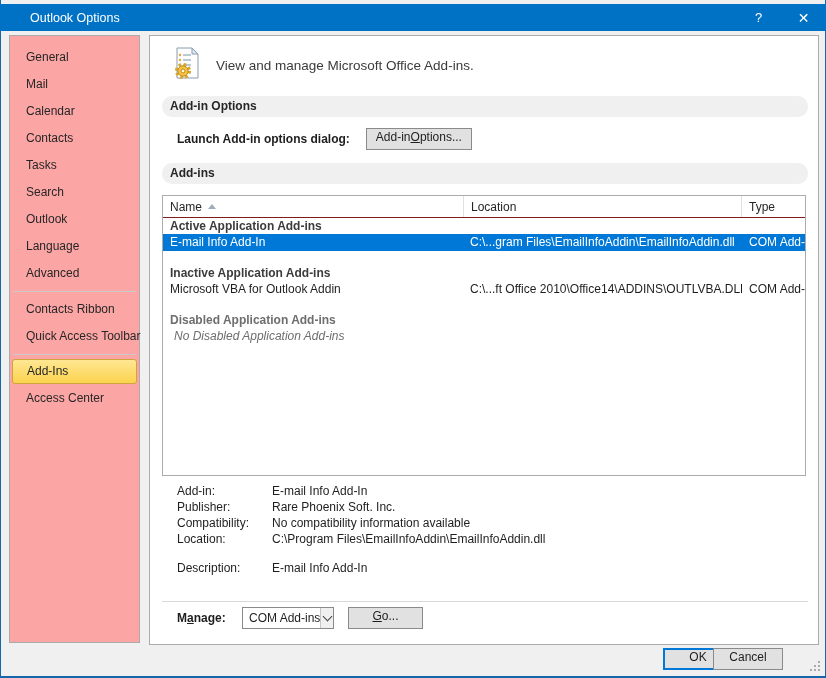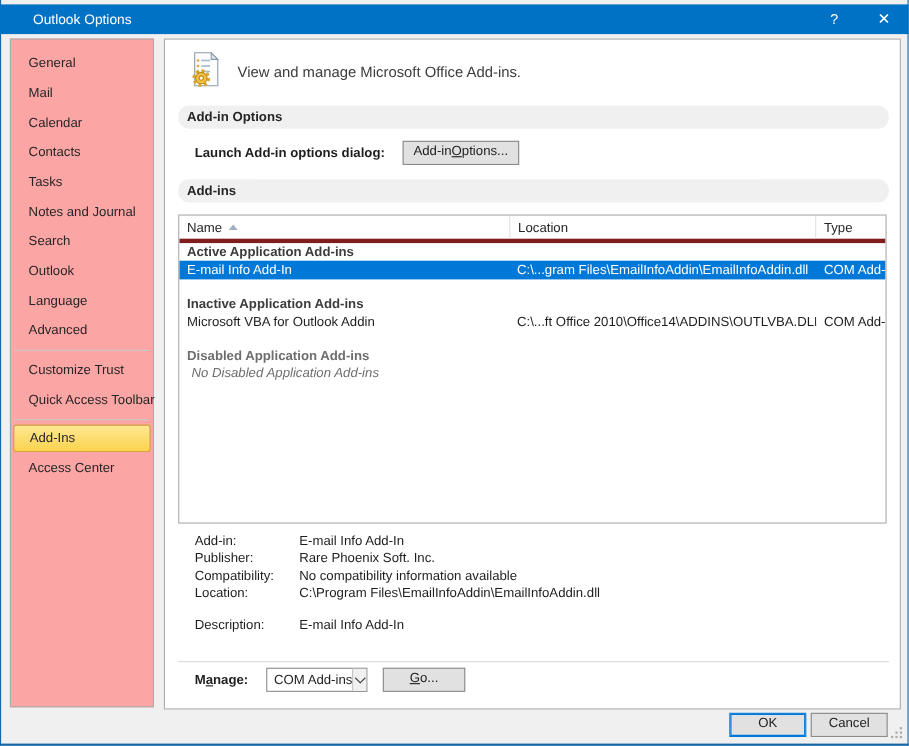--- a/index.html
+++ b/index.html
@@ -36,21 +36,21 @@
   #bar-addins{top:127px;}
   .launch-row{position:absolute;left:27px;top:92px;height:22px;display:flex;align-items:center;}
   .launch-row .lbl{font-size:12px;font-weight:bold;color:#1E1E1E;}
   .btn{display:inline-flex;align-items:flex-start;justify-content:center;height:22px;
        background:#E1E1E1;border:1px solid #8A8A8A;font-size:12px;color:#1E1E1E;
        box-sizing:border-box;cursor:pointer;font-family:inherit;}
   #btn-addin-options{margin-left:16px;min-width:106px;}
   
   .addins-table{position:absolute;left:12px;top:159px;width:644px;height:281px;
                 border:1px solid #ABABAB;box-sizing:border-box;background:#fff;overflow:hidden;}
-  .thead{display:flex;height:21px;border-bottom:4px solid #7f1d1d;font-size:12px;color:#262626;}
+  .thead{display:flex;height:21px;border-bottom:1px solid #7f1d1d;font-size:12px;color:#262626;}
   .th{display:flex;align-items:center;padding-left:7px;box-sizing:border-box;cursor:pointer;}
   .th-name{width:301px;border-right:1px solid #E0E0E0;}
   .th-loc{width:278px;border-right:1px solid #E0E0E0;}
   .th-type{flex:1;}
   .sort-up{width:0;height:0;border-left:4px solid transparent;border-right:4px solid transparent;
            border-bottom:5px solid #9FADBF;margin-left:6px;margin-top:-1px;}
   .trow{font-size:12px;white-space:nowrap;}
   .trow.group{height:16px;line-height:16px;padding-left:7px;font-weight:bold;color:#3C3C3C;}
   .trow.group.dim{color:#6E6E6E;}
   .trow.spacer{height:14px;}
@@ -73,21 +73,21 @@
          align-items:center;box-sizing:border-box;cursor:pointer;}
   .combo .val{flex:1;font-size:12px;padding-left:6px;color:#1E1E1E;white-space:nowrap;}
   .combo .dd{width:20px;height:100%;border-left:1px solid #C5C5C5;background:#F0F0F0;
              display:flex;align-items:center;justify-content:center;}
   .chev{width:6px;height:6px;border-right:1.4px solid #444;border-bottom:1.4px solid #444;
         transform:rotate(45deg);margin-top:-3px;}
   #btn-go{margin-left:14px;width:75px;}
   
   .footer-btn{position:absolute;height:22px;width:70px;top:648px;}
   #btn-ok{left:662px;border:1px solid #0078D7;box-shadow:inset 0 0 0 1px #0078D7;}
-  #btn-cancel{left:736px;}
+  #btn-cancel{left:712px;}
   .grip{position:absolute;right:3px;bottom:3px;width:12px;height:12px;}
   .grip i{position:absolute;width:2px;height:2px;background:#A9A9A9;}
   u{text-decoration:underline;}
 </style>
 </head>
 <body>
 
 <div class="window">
 
   <div class="titlebar">
@@ -97,27 +97,26 @@
       <span class="tb-btn close">✕</span>
     </div>
   </div>
 
   <div class="sidebar" id="sidebar">
       <div class="nav-item">General</div>
       <div class="nav-item">Mail</div>
       <div class="nav-item">Calendar</div>
       <div class="nav-item">Contacts</div>
       <div class="nav-item">Tasks</div>
-      <div class="nav-item">Notes and Journal</div>
       <div class="nav-item">Search</div>
       <div class="nav-item">Outlook</div>
       <div class="nav-item">Language</div>
       <div class="nav-item">Advanced</div>
       <div class="nav-divider"></div>
-      <div class="nav-item">Customize Trust</div>
+      <div class="nav-item">Contacts Ribbon</div>
       <div class="nav-item">Quick Access Toolbar</div>
       <div class="nav-divider"></div>
       <div class="nav-item selected">Add-Ins</div>
       <div class="nav-item">Access Center</div>
     </div>
 
   <div class="main">
 
     <div class="page-head">
       <span>

